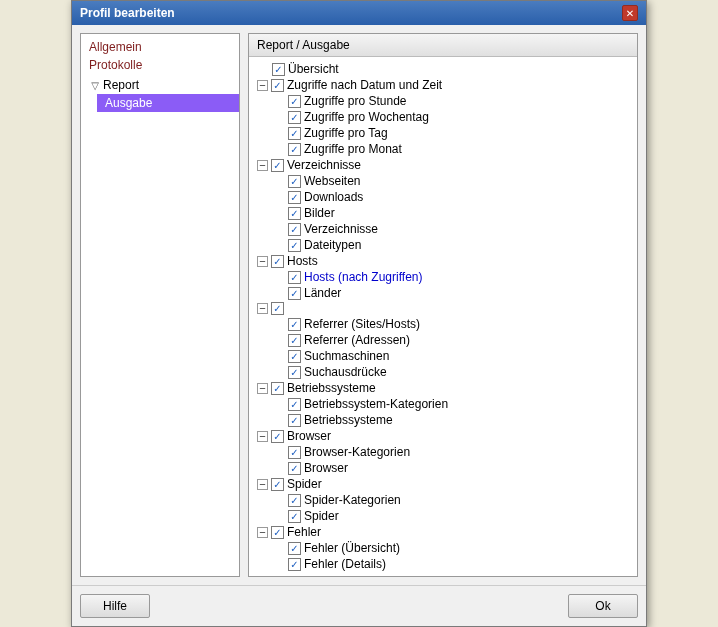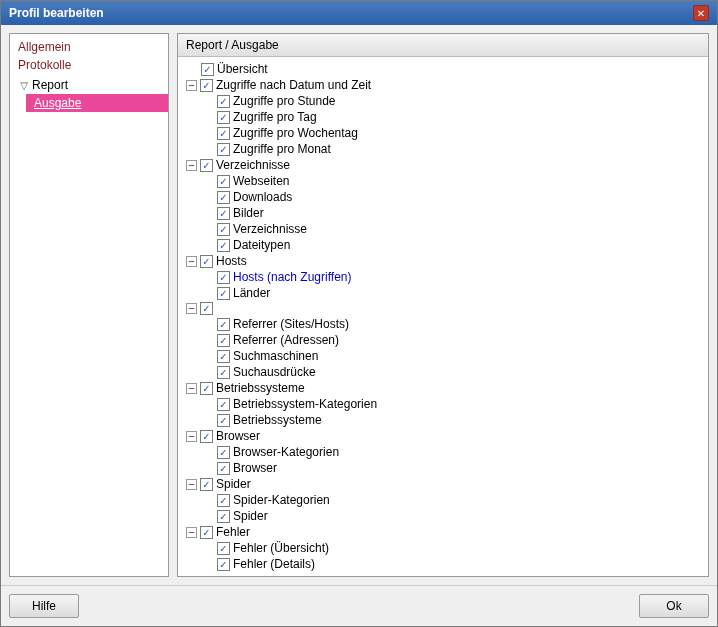--- a/index.html
+++ b/index.html
@@ -8,21 +8,21 @@
       font-size: 12px;
       background: #ece9d8;
       display: flex;
       justify-content: center;
       align-items: center;
       width: 718px;
       height: 627px;
       overflow: hidden;
     }
     .dialog {
-      width: 718px;
+      width: 576px;
       height: 627px;
       background: #f0f0f0;
       border: 1px solid #7a7a7a;
       display: flex;
       flex-direction: column;
       box-shadow: 2px 2px 8px rgba(0,0,0,0.4);
     }
     .title-bar {
       background: linear-gradient(to bottom, #4a7cbf, #2a5faa);
       color: white;
@@ -65,23 +65,22 @@
       padding: 4px 0;
       overflow-y: auto;
     }
     .nav-item {
       padding: 2px 8px;
       cursor: pointer;
       color: #7f1d1d;
       font-size: 12px;
     }
     .nav-item.selected {
-      background: #ec4899;
+      background: #8b5cf6;
       color: white;
-      text-decoration: underline;
     }
     .nav-group {
       padding: 2px 0;
     }
     .nav-group-label {
       padding: 2px 8px;
       cursor: pointer;
       display: flex;
       align-items: center;
       gap: 2px;
@@ -221,26 +220,26 @@
             <span>Zugriffe nach Datum und Zeit</span>
           </div>
           <div class="tree-item" style="padding-left: 20px;">
             <span class="tree-expand"></span>
             <span class="checkbox checked"></span>
             <span>Zugriffe pro Stunde</span>
           </div>
           <div class="tree-item" style="padding-left: 20px;">
             <span class="tree-expand"></span>
             <span class="checkbox checked"></span>
+            <span>Zugriffe pro Wochentag</span>
+          </div>
+          <div class="tree-item" style="padding-left: 20px;">
+            <span class="tree-expand"></span>
+            <span class="checkbox checked"></span>
             <span>Zugriffe pro Tag</span>
-          </div>
-          <div class="tree-item" style="padding-left: 20px;">
-            <span class="tree-expand"></span>
-            <span class="checkbox checked"></span>
-            <span>Zugriffe pro Wochentag</span>
           </div>
           <div class="tree-item" style="padding-left: 20px;">
             <span class="tree-expand"></span>
             <span class="checkbox checked"></span>
             <span>Zugriffe pro Monat</span>
           </div>
           <div class="tree-item" style="padding-left: 4px;">
             <span class="tree-expand" style="border: 1px solid rgb(153, 153, 153); width: 11px; height: 11px; font-size: 11px; line-height: 9px; color: rgb(51, 51, 51);">−</span>
             <span class="checkbox checked"></span>
             <span>Verzeichnisse</span>

